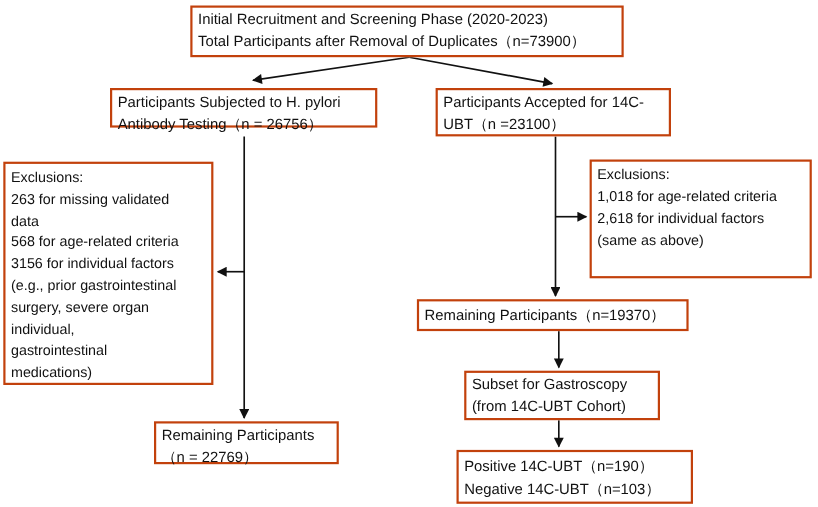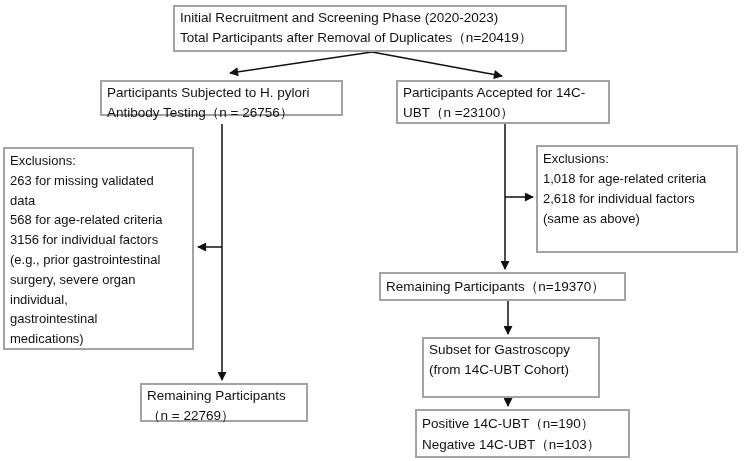--- a/index.html
+++ b/index.html
@@ -10,37 +10,37 @@
   }
   .figure{
     position:relative;
     width:744px;height:461px;
     background:#ffffff;
     overflow:hidden;
   }
   .arrows{position:absolute;left:0;top:0;width:744px;height:461px;}
   .box{
     position:absolute;
-    border:2px solid #a3a3a3;
+    border:2px solid #c2410c;
     background:#ffffff;
     box-sizing:border-box;
     font-size:13.5px;
     line-height:20px;
     padding:1px 4px 0 5px;
     white-space:nowrap;
   }
   .box .tline{white-space:nowrap;}
   
   .b-initial        {left:173px;top:5px;  width:394px;height:47px;}
   .b-hp             {left:100px;top:80px; width:243px;height:36px;}
   .b-ubt            {left:396px;top:80px; width:214px;height:44px;}
   .b-excl-hp        {left:3px;  top:147px;width:191px;height:203px;font-size:13px;line-height:19.8px;padding-top:2px;}
   .b-excl-ubt       {left:536px;top:145px;width:202px;height:108px;font-size:13px;line-height:20px;padding-top:2px;}
   .b-rem-ubt        {left:379px;top:272px;width:247px;height:29px;line-height:24px;}
-  .b-subset         {left:422px;top:337px;width:178px;height:61px;}
+  .b-subset         {left:422px;top:337px;width:178px;height:45px;}
   .b-results        {left:415px;top:409px;width:215px;height:49px;line-height:21px;padding-top:2px;}
   .b-rem-hp         {left:140px;top:383px;width:168px;height:39px;line-height:20px;padding-top:1px;}
 </style>
 </head>
 <body>
 
 <div class="figure">
 
   <svg class="arrows" width="744" height="461" viewBox="0 0 744 461">
     <defs>
@@ -55,21 +55,21 @@
       <line x1="222" y1="247" x2="198" y2="247" marker-end="url(#ah)"></line>
       <line x1="505" y1="124" x2="505" y2="269" marker-end="url(#ah)"></line>
       <line x1="505" y1="197" x2="533" y2="197" marker-end="url(#ah)"></line>
       <line x1="508" y1="301" x2="508" y2="334" marker-end="url(#ah)"></line>
       <line x1="508" y1="382" x2="508" y2="406" marker-end="url(#ah)"></line>
     </g>
   </svg>
 
   <div class="box b-initial">
       <div class="tline">Initial Recruitment and Screening Phase (2020-2023)</div>
-      <div class="tline">Total Participants after Removal of Duplicates（n=20419）</div>
+      <div class="tline">Total Participants after Removal of Duplicates（n=73900）</div>
     </div>
   <div class="box b-hp">
       <div class="tline">Participants Subjected to H. pylori</div>
       <div class="tline">Antibody Testing（n = 26756）</div>
     </div>
   <div class="box b-ubt">
       <div class="tline">Participants Accepted for 14C-</div>
       <div class="tline">UBT（n =23100）</div>
     </div>
   <div class="box b-excl-hp">

